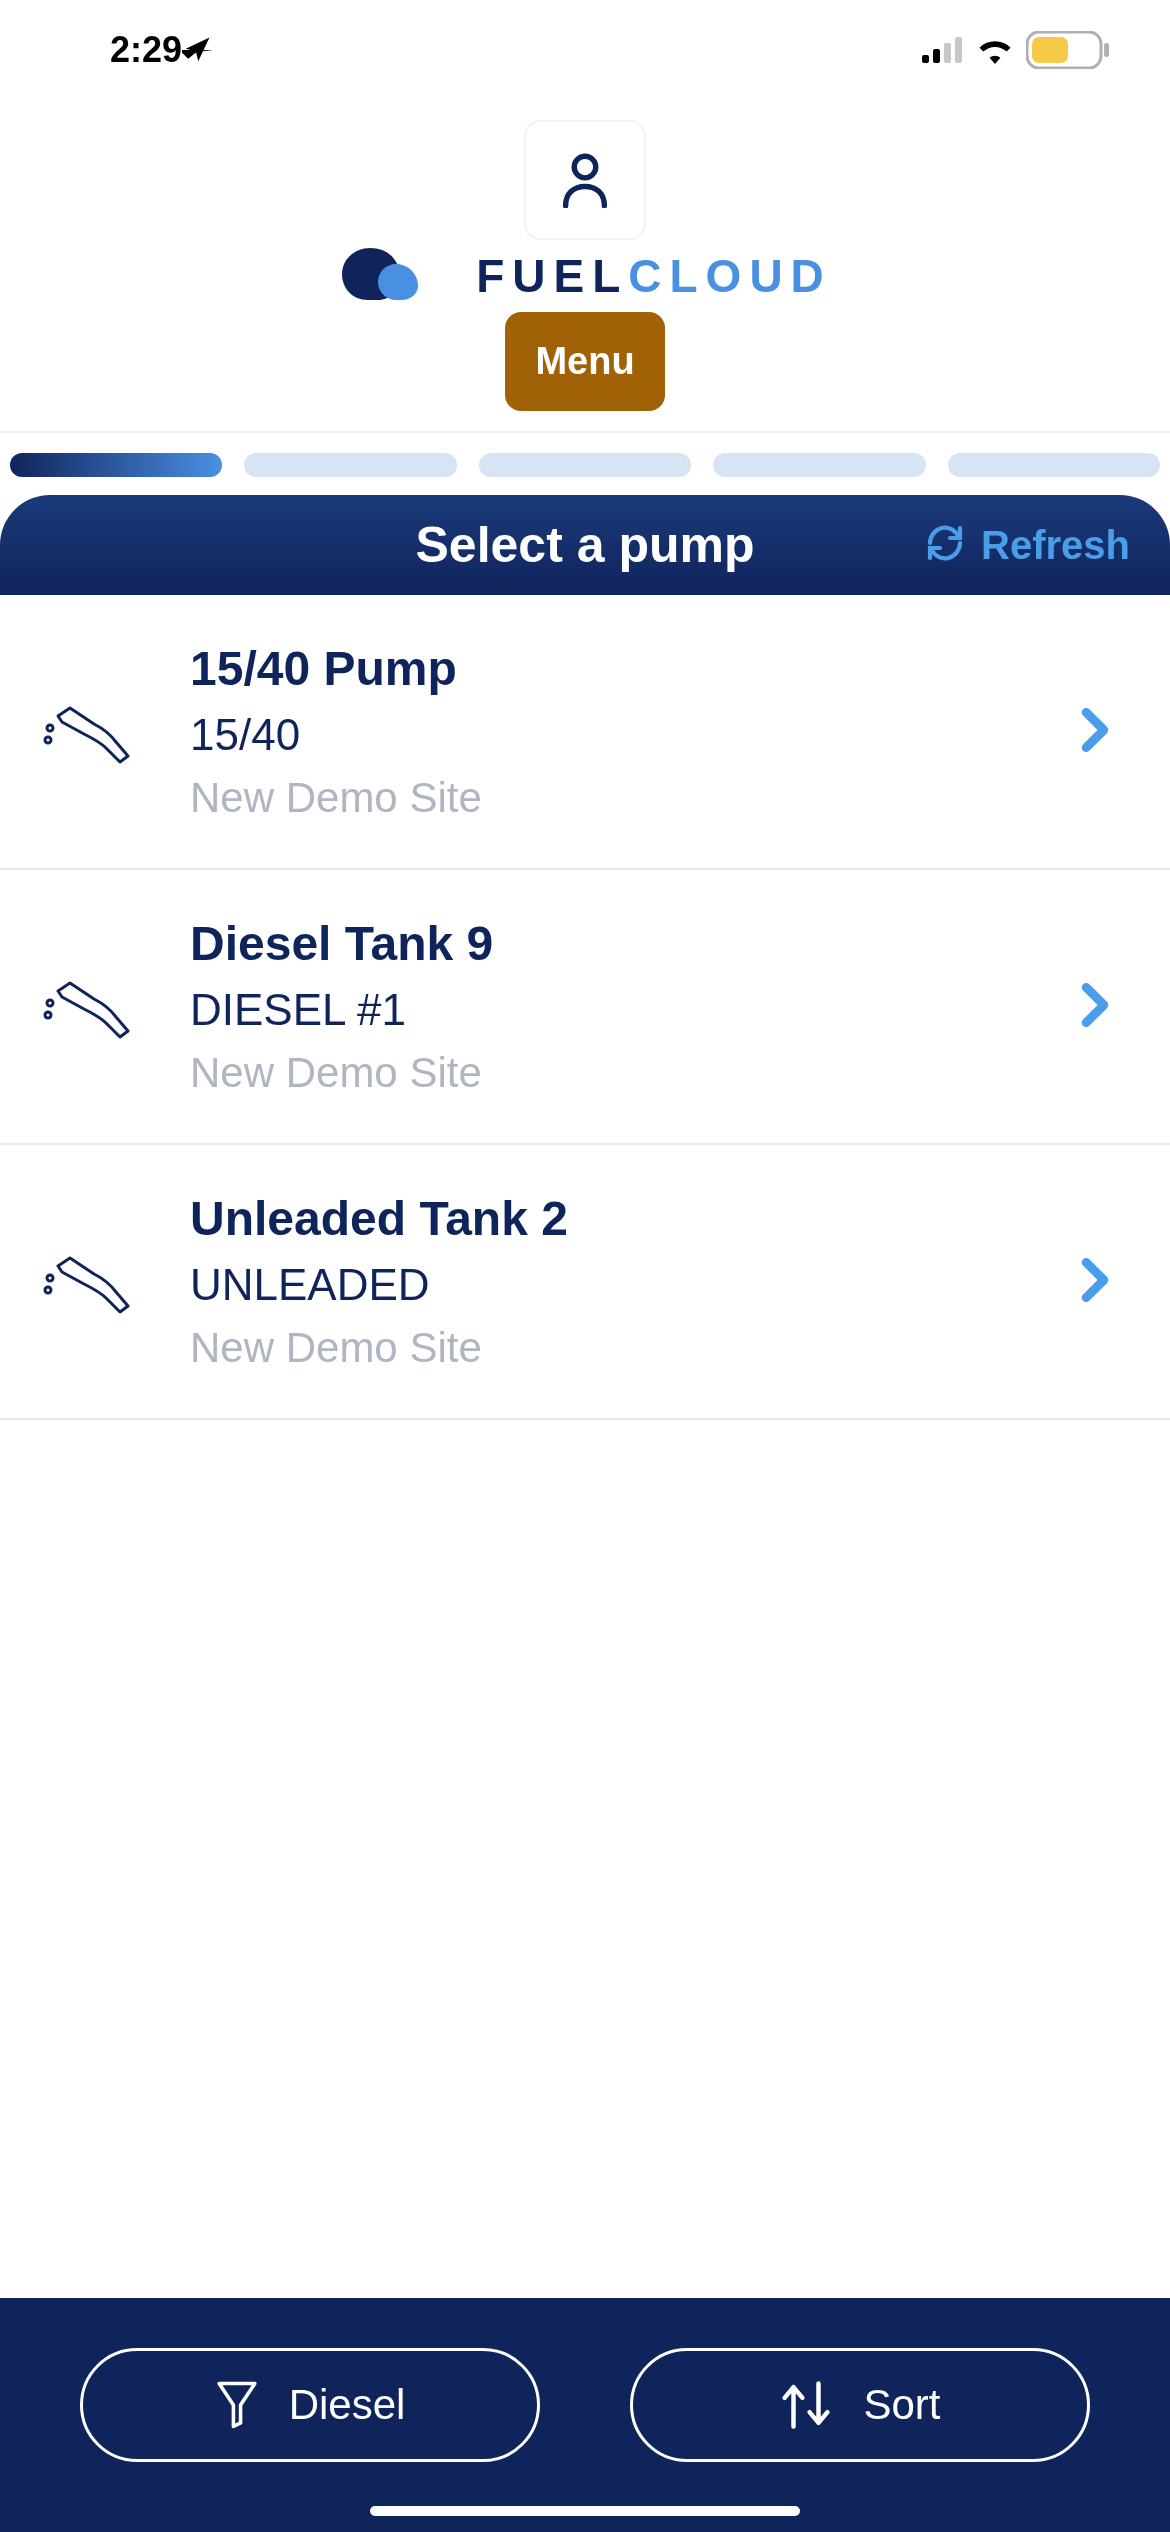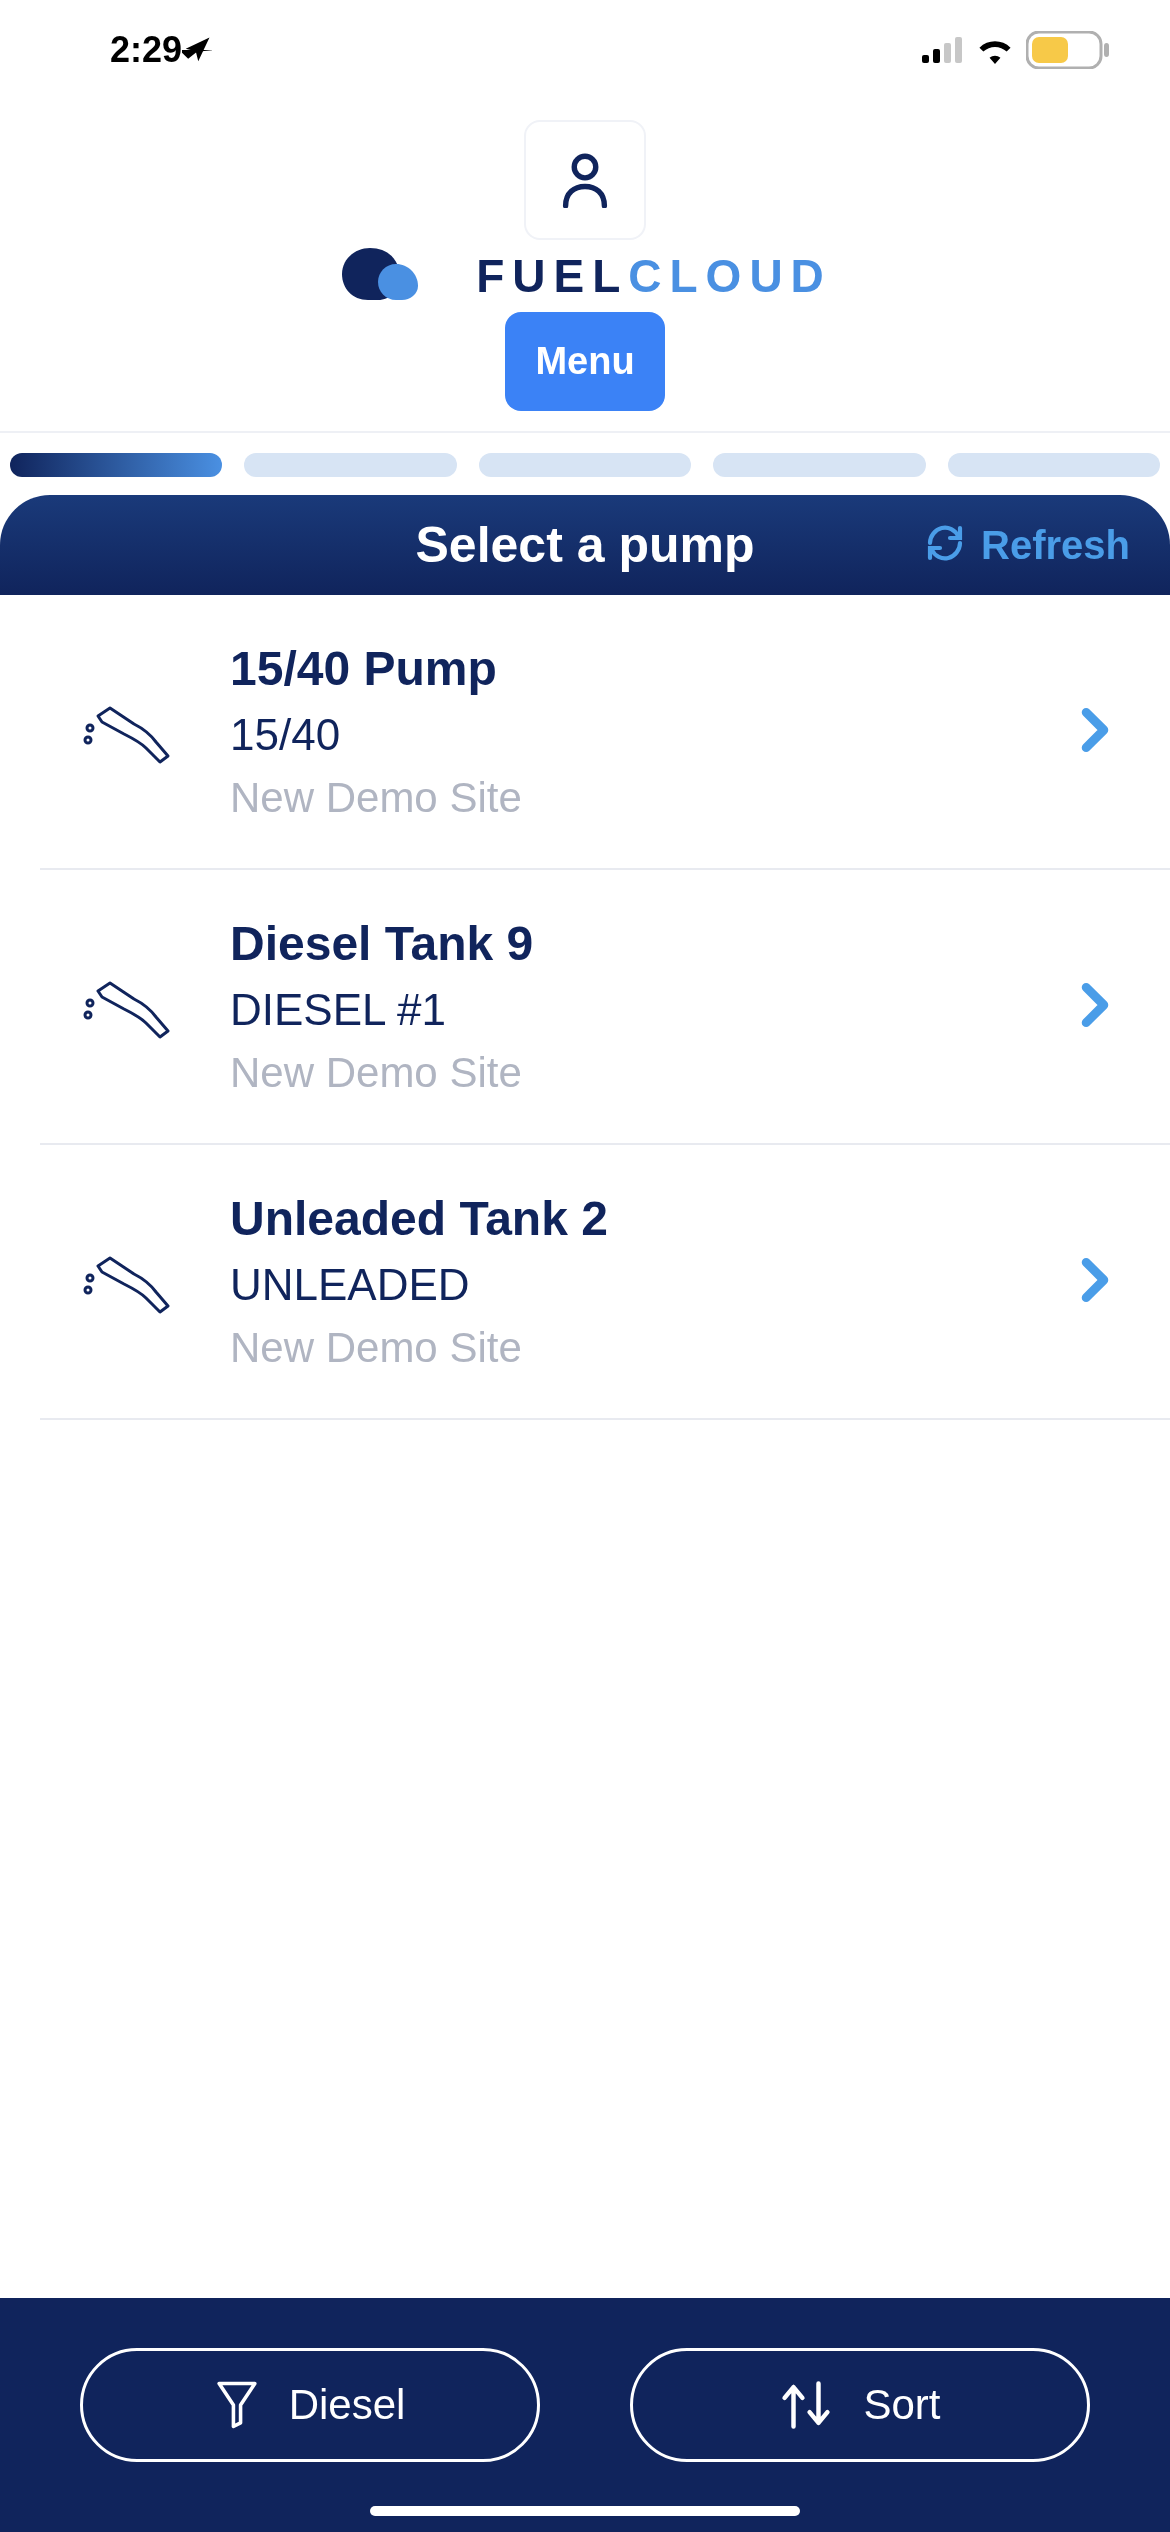--- a/index.html
+++ b/index.html
@@ -54,21 +54,21 @@
       gap: 30px;
     }
     .brand-text {
       font-size: 46px;
       font-weight: 800;
       letter-spacing: 8px;
     }
     .brand-text .fuel { color: #10245c; }
     .brand-text .cloud { color: #4a90e2; }
     .menu-btn {
-      background: #3b82f6;
+      background: #a16207;
       color: #fff;
       border-radius: 16px;
       padding: 28px 30px;
       font-size: 38px;
       font-weight: 600;
     }
     .progress-row {
       display: flex;
       gap: 22px;
       padding: 20px 10px;
@@ -106,21 +106,20 @@
       font-size: 40px;
       font-weight: 700;
     }
     .pump-list { flex: 1; }
     .pump-item {
       display: flex;
       align-items: center;
       padding: 46px 50px 46px 40px;
       border-bottom: 2px solid #e8eaf0;
       gap: 50px;
-      margin-left: 40px;
     }
     .pump-icon-wrap {
       width: 100px;
       display: flex;
       align-items: center;
       justify-content: center;
     }
     .pump-info { flex: 1; }
     .pump-name {
       font-size: 48px;

